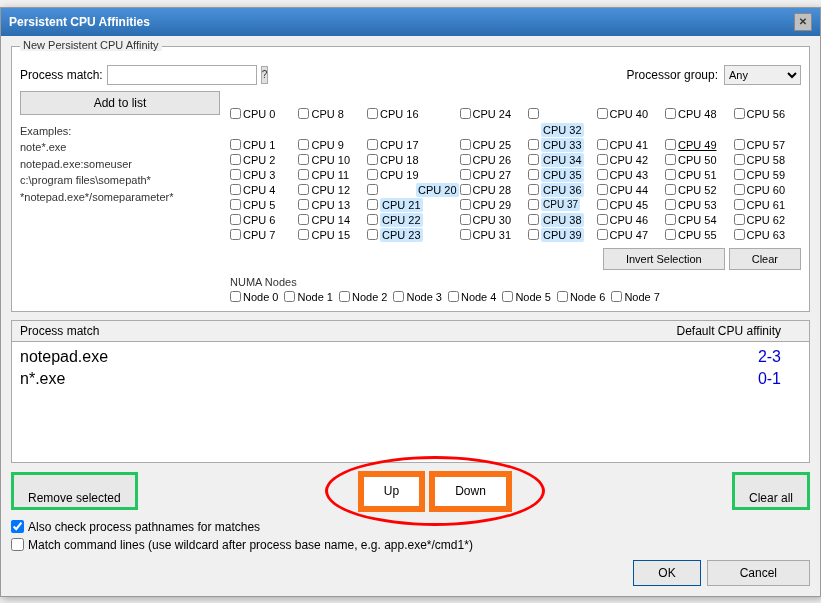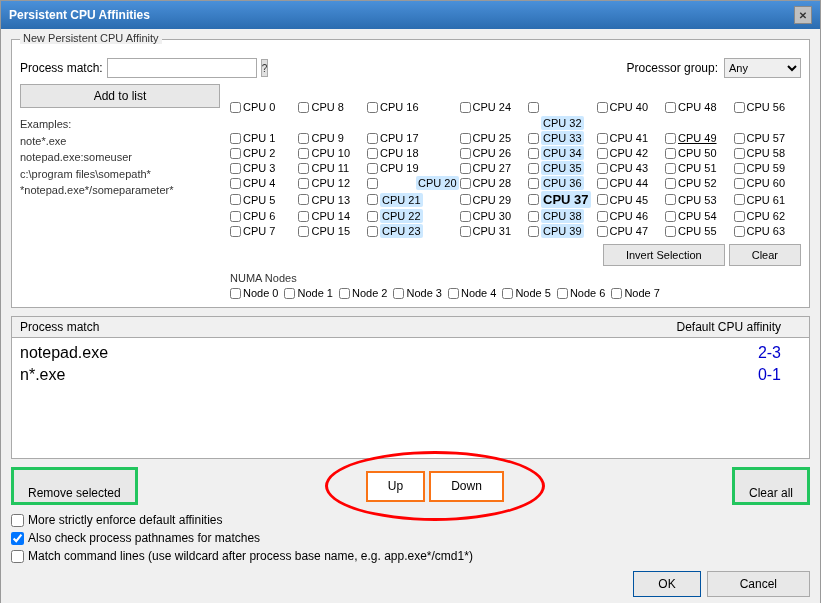--- a/index.html
+++ b/index.html
@@ -251,23 +251,23 @@
     }
     .btn-action {
       height: 26px;
       padding: 16px 14px;
       border: 3px solid #22c55e;
       background: #e8e8e8;
       cursor: pointer;
       font-size: 12px;
     }
     .btn-up-down {
-      height: 31px;
+      height: 41px;
       padding: 0 20px;
-      border: 2px solid #f97316;
+      border: 6px solid #f97316;
       background: white;
       cursor: pointer;
       font-size: 12px;
     }
     
     .ellipse-overlay {
       position: absolute;
       width: 220px;
       height: 70px;
       border: 3px solid red;
@@ -531,21 +531,21 @@
               <div class="cpu-item">
                 <input type="checkbox" style="">
                 <span class="cpu-highlight" style="font-size: 11px;">CPU 21</span>
               </div>
               <div class="cpu-item">
                 <input type="checkbox" style="">
                 <span style="font-size: 11px;">CPU 29</span>
               </div>
               <div class="cpu-item">
                 <input type="checkbox" style="">
-                <span class="cpu-highlight" style="font-size: 13px; font-weight: bold;">CPU 37</span>
+                <span class="cpu-highlight" style="font-size: 10px;">CPU 37</span>
               </div>
               <div class="cpu-item">
                 <input type="checkbox" style="">
                 <span style="font-size: 11px;">CPU 45</span>
               </div>
               <div class="cpu-item">
                 <input type="checkbox" style="">
                 <span style="font-size: 11px;">CPU 53</span>
               </div>
               <div class="cpu-item">
@@ -690,24 +690,20 @@
         <button class="btn-up-down">Down</button>
         <div class="ellipse-overlay"></div>
       </div>
       <div>
         <button class="btn-action">Clear all</button>
       </div>
     </div>
 
     <div class="options-section">
       <label class="option-row">
-        <input type="checkbox" style="">
-        <span>More strictly enforce default affinities</span>
-      </label>
-      <label class="option-row">
         <input type="checkbox" checked="" style="">
         <span>Also check process pathnames for matches</span>
       </label>
       <label class="option-row">
         <input type="checkbox" style="">
         <span>Match command lines (use wildcard after process base name, e.g. app.exe*/cmd1*)</span>
       </label>
     </div>
 
     <div class="final-buttons">

